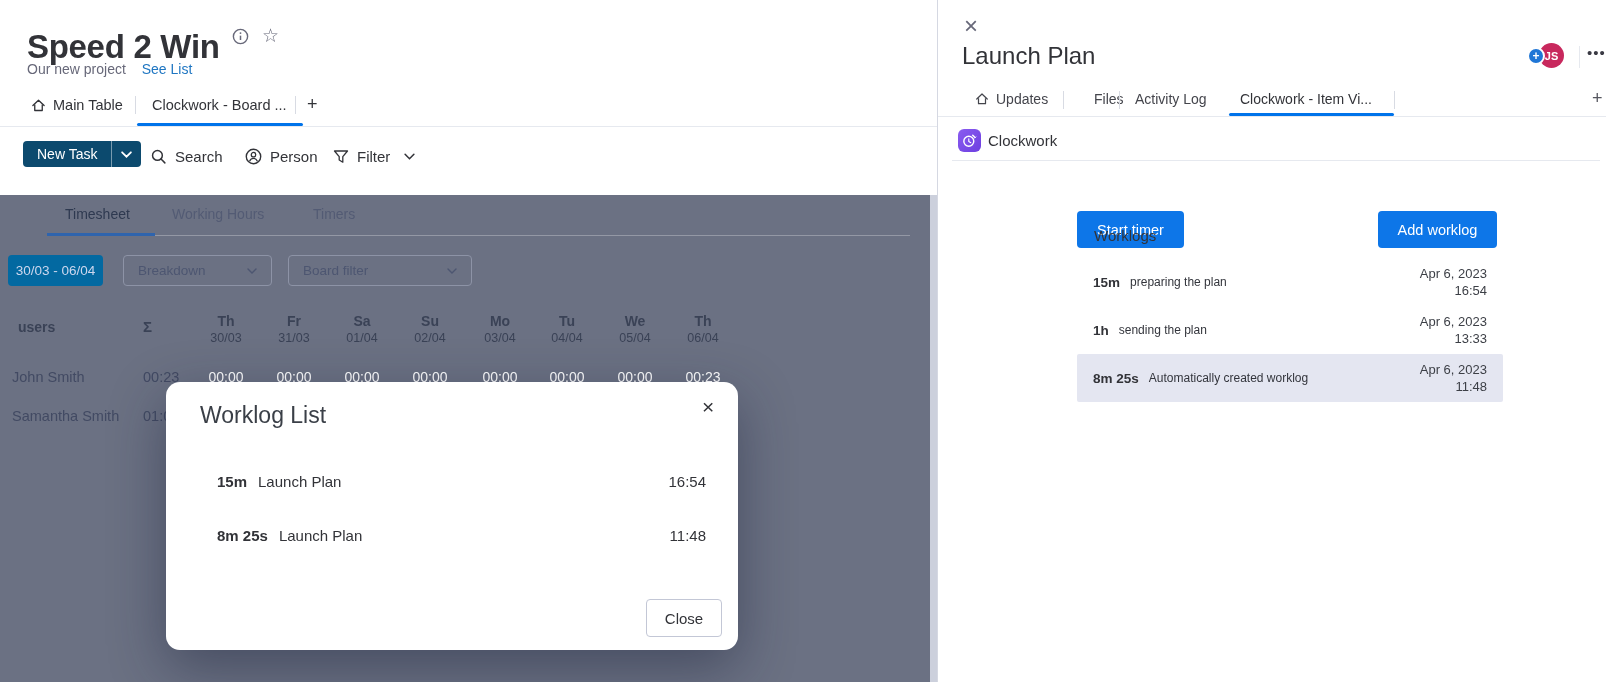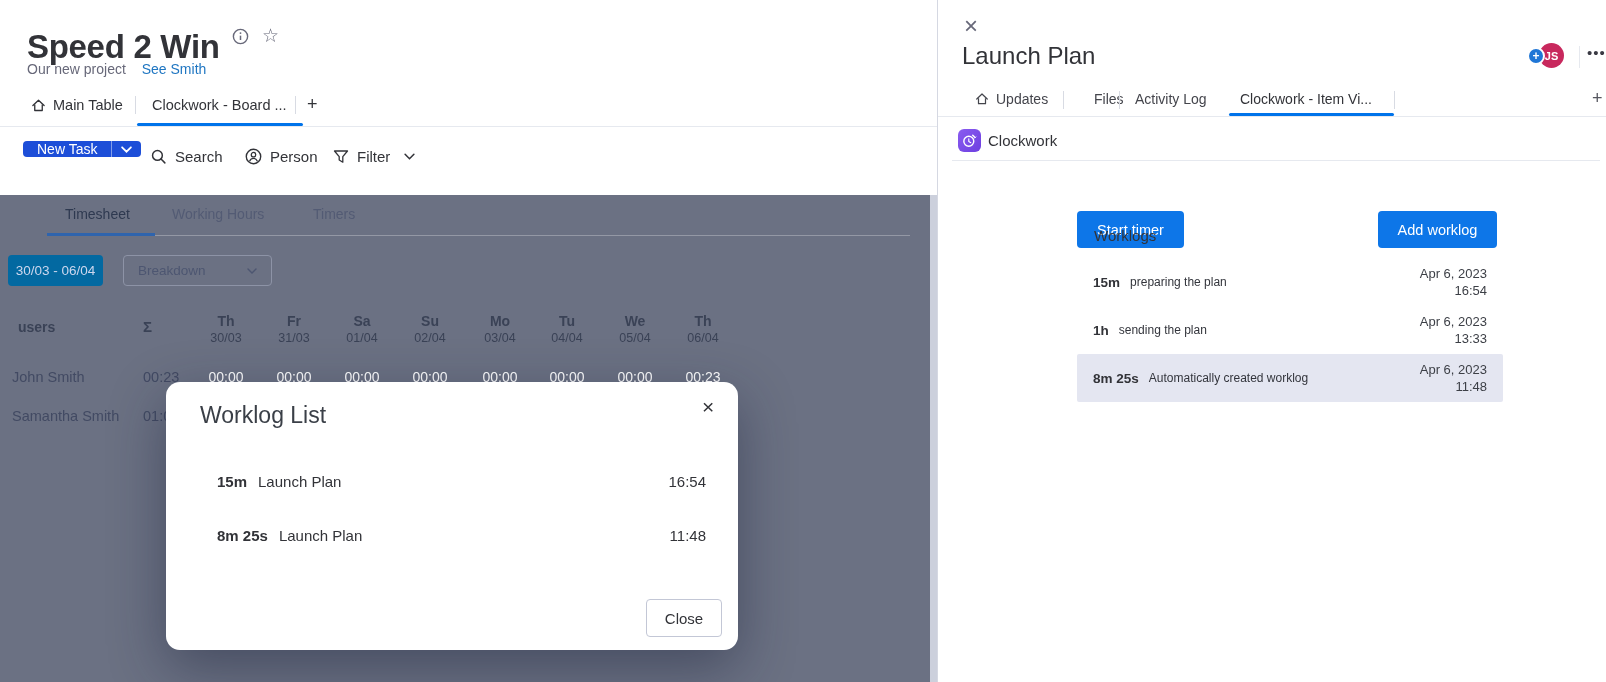--- a/index.html
+++ b/index.html
@@ -10,21 +10,21 @@
 
   
   .board-title { left:27px; top:16px; font-size:33px; font-weight:600; letter-spacing:-.3px; color:#323338;margin-top:12px; }
   .muted { color:#676879; }
   .subtitle-row { left:27px; top:61px; font-size:14px; }
   .see-more { color:#1f76c2; cursor:pointer; }
   .tabbar-border { left:0; top:126px; width:937px; height:1px; background:#e6e9ef; }
   .tab-item { display:flex; align-items:center; gap:7px; font-size:14.5px; color:#323338; }
   .tab-sep { width:1px; height:18px; background:#d8dbe3; }
   .active-underline-left { left:137px; top:123px; width:166px; height:3px; background:#0073ea; border-radius:2px; }
-  .btn-newtask { left:23px; top:141px; height:16px; display:flex; align-items:stretch; background:#1d4ed8; color:#fff; border-radius:4px; overflow:hidden; }
+  .btn-newtask { left:23px; top:141px; height:26px; display:flex; align-items:stretch; background:#0c4a6e; color:#fff; border-radius:4px; overflow:hidden; }
   .btn-newtask .lbl { display:flex; align-items:center; padding:0 14px; font-size:14px; }
   .btn-newtask .chev { display:flex; align-items:center; padding:0 9px; border-left:1px solid rgba(255,255,255,.45); }
   .toolbar-item { display:flex; align-items:center; gap:8px; font-size:15px; color:#323338; cursor:pointer; }
 
   
   .dim { left:0; top:195px; width:937px; height:487px; background:#6b7183; }
   .dim-tab { font-size:14px; color:#535b74; }
   .dim-tab.active { color:#2e3950; }
   .dim-hairline { left:47px; top:40px; width:863px; height:1px; background:rgba(255,255,255,.28); }
   .dim-underline { left:47px; top:38px; width:108px; height:3px; background:#2f64ad; }
@@ -87,21 +87,21 @@
     <svg width="17" height="17" viewBox="0 0 16 16">
         <circle cx="8" cy="8" r="6.7" fill="none" stroke="#676879" stroke-width="1.3"></circle>
         <line x1="8" y1="7.2" x2="8" y2="11.3" stroke="#676879" stroke-width="1.4"></line>
         <circle cx="8" cy="4.8" r="0.9" fill="#676879"></circle>
       </svg>
   </span>
   <span class="abs" style="left:262px; top:24px; font-size:19px; color:#676879;">☆</span>
 
   <div class="abs subtitle-row">
     <span class="muted">Our new project</span>
-    <span class="see-more" style="margin-left:12px;">See Smith</span>
+    <span class="see-more" style="margin-left:12px;">See List</span>
   </div>
 
   <div class="abs tab-item" style="left:31px; top:97px;">
     <span>
       <svg width="15" height="15" viewBox="0 0 16 16">
           <path d="M2 8 8 2.3 14 8" fill="none" stroke="#323338" stroke-width="1.4" stroke-linecap="round" stroke-linejoin="round"></path>
           <path d="M4 7v6.3h8V7" fill="none" stroke="#323338" stroke-width="1.4" stroke-linejoin="round"></path>
         </svg>
     </span>
     <span>Main Table</span>
@@ -159,20 +159,26 @@
   <div class="abs dim">
     <div class="abs dim-tab active" style="left:65px; top:11px;">Timesheet</div>
     <div class="abs dim-tab" style="left:172px; top:11px;">Working Hours</div>
     <div class="abs dim-tab" style="left:313px; top:11px;">Timers</div>
     <div class="abs dim-hairline"></div>
     <div class="abs dim-underline"></div>
 
     <div class="abs date-btn">30/03 - 06/04</div>
     <div class="abs dim-select" style="left:123px; width:149px;">
       <span>Breakdown</span>
+      <svg width="10" height="6" viewBox="0 0 10 6">
+          <path d="M1 1l4 4 4-4" fill="none" stroke="#4d5671" stroke-width="1.4" stroke-linecap="round"></path>
+        </svg>
+    </div>
+    <div class="abs dim-select" style="left:288px; width:184px;">
+      <span>Board filter</span>
       <svg width="10" height="6" viewBox="0 0 10 6">
           <path d="M1 1l4 4 4-4" fill="none" stroke="#4d5671" stroke-width="1.4" stroke-linecap="round"></path>
         </svg>
     </div>
 
     <div class="abs th-text" style="left:18px; top:124px;">users</div>
     <div class="abs th-text" style="left:143px; top:123px; font-size:15px;">Σ</div>
 
     <div class="abs day-col" style="left:192px;">
         <div class="dn">Th</div>

